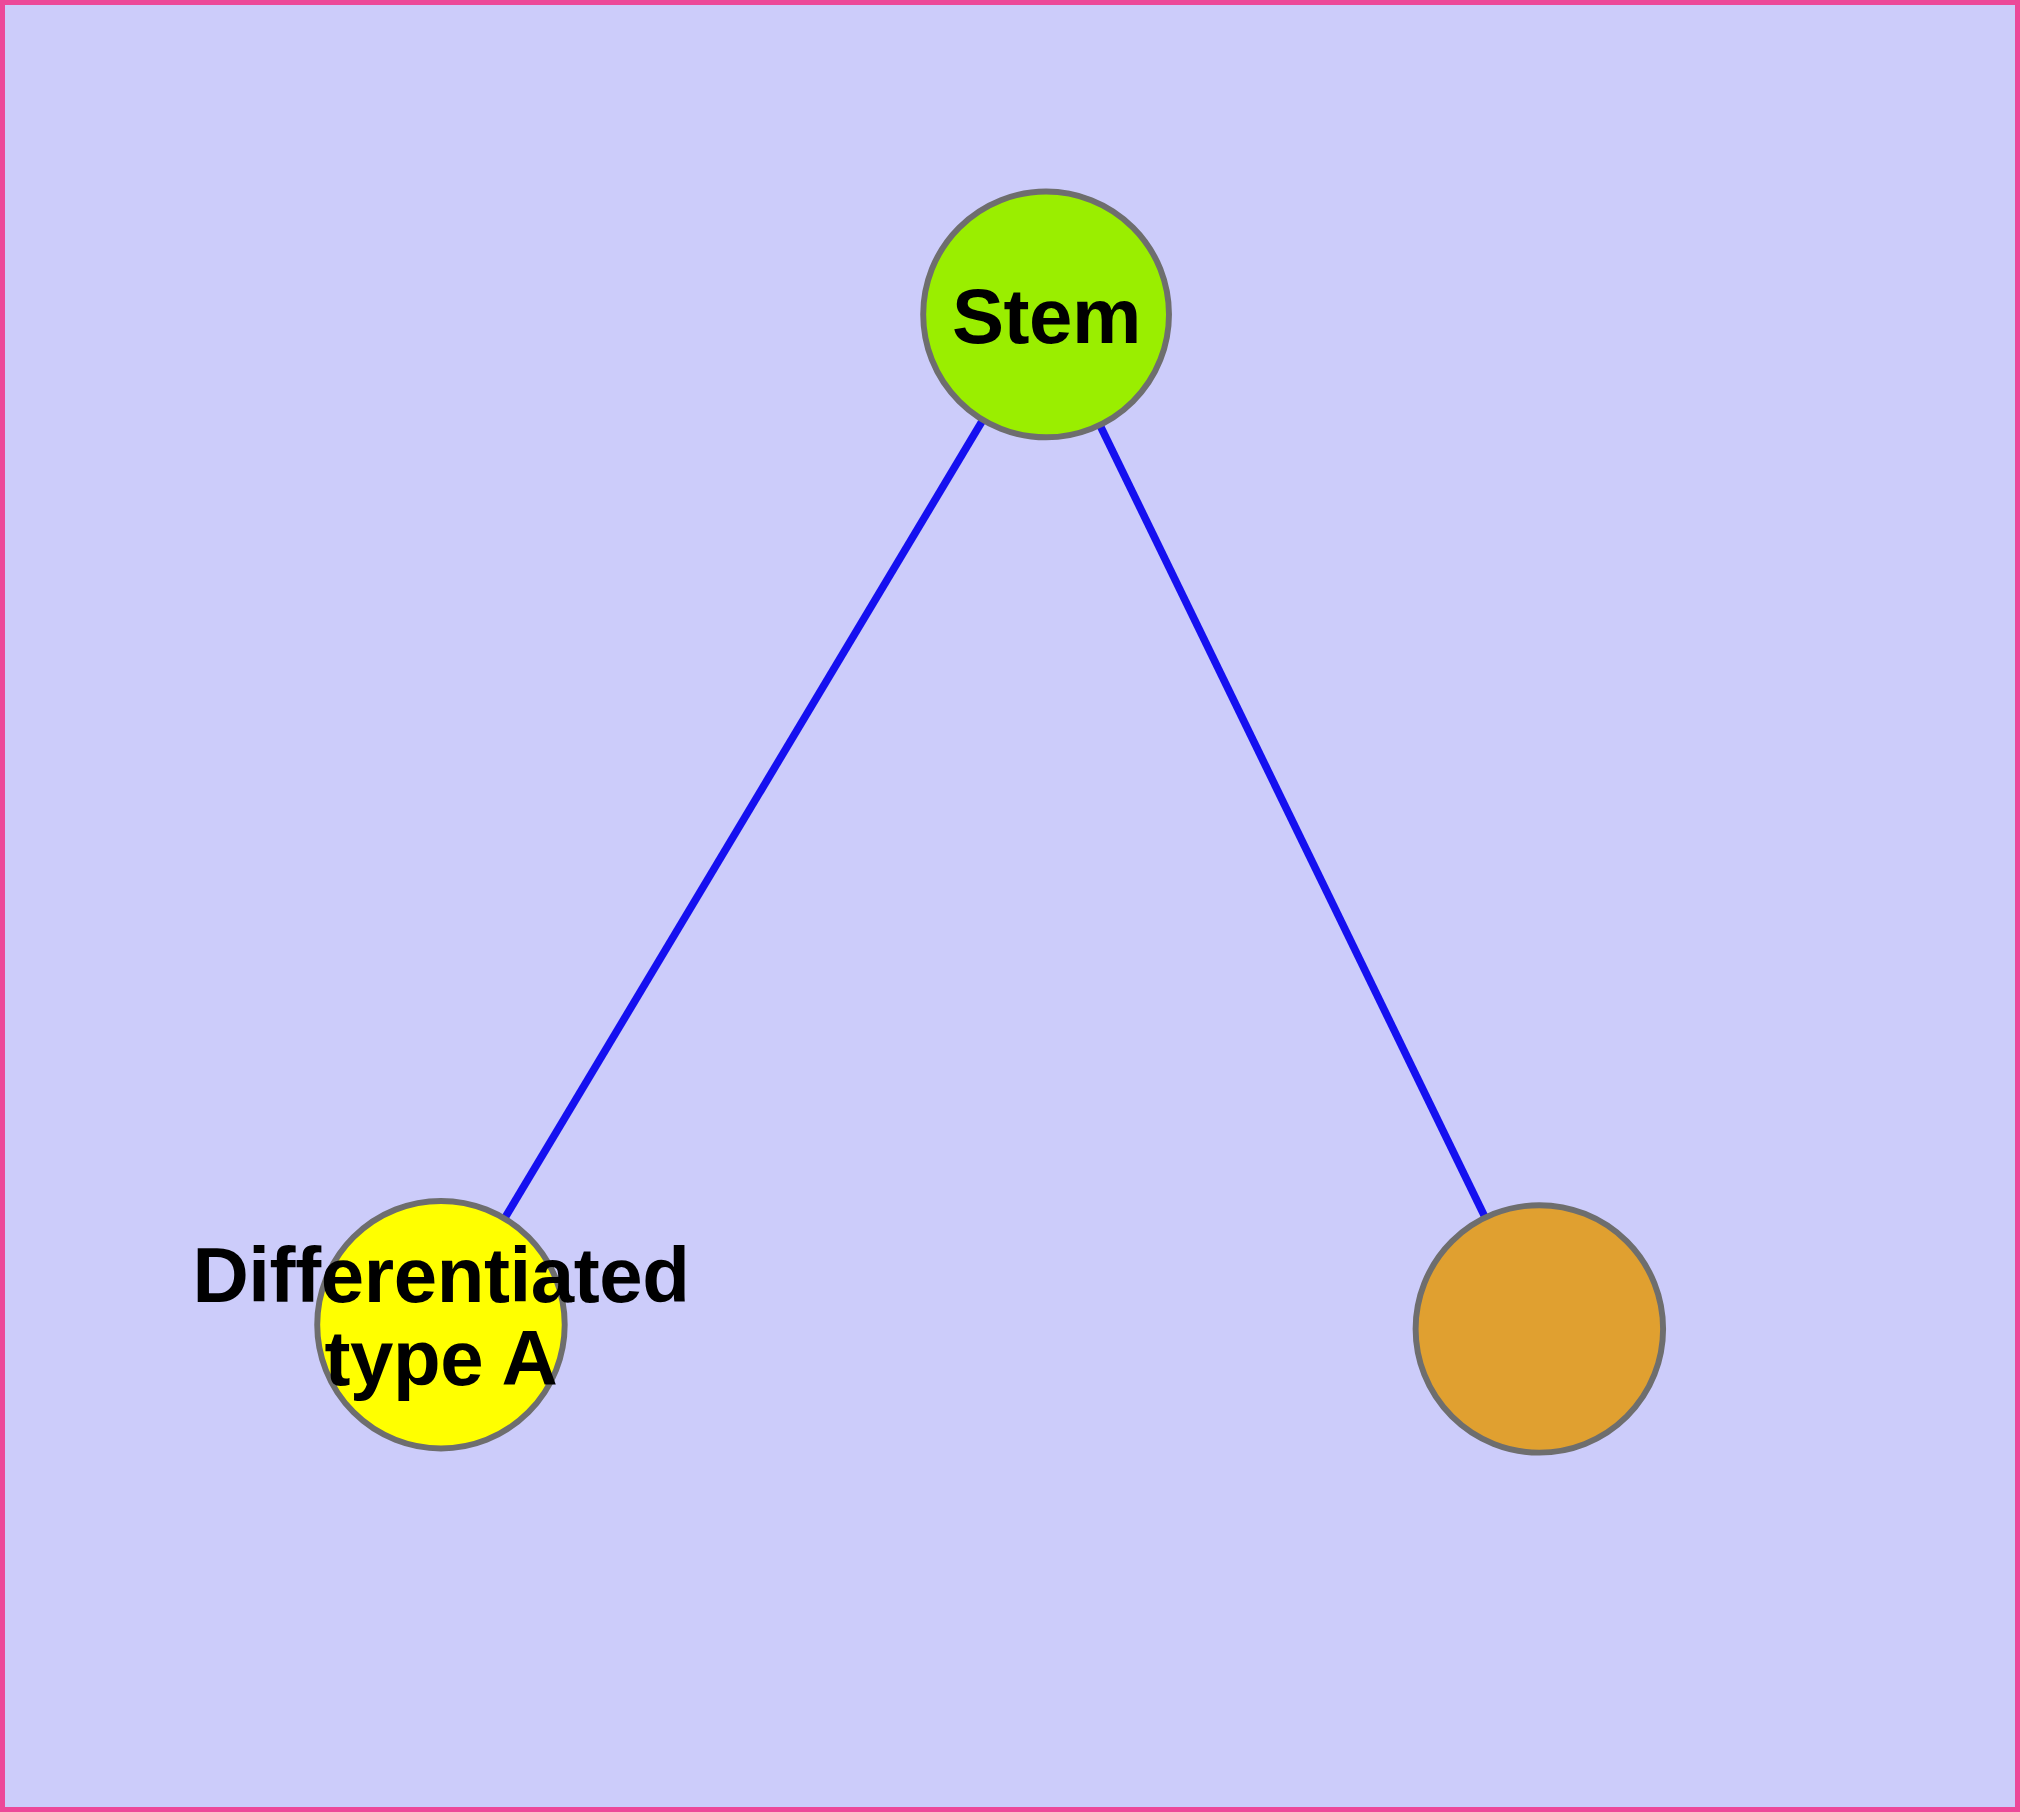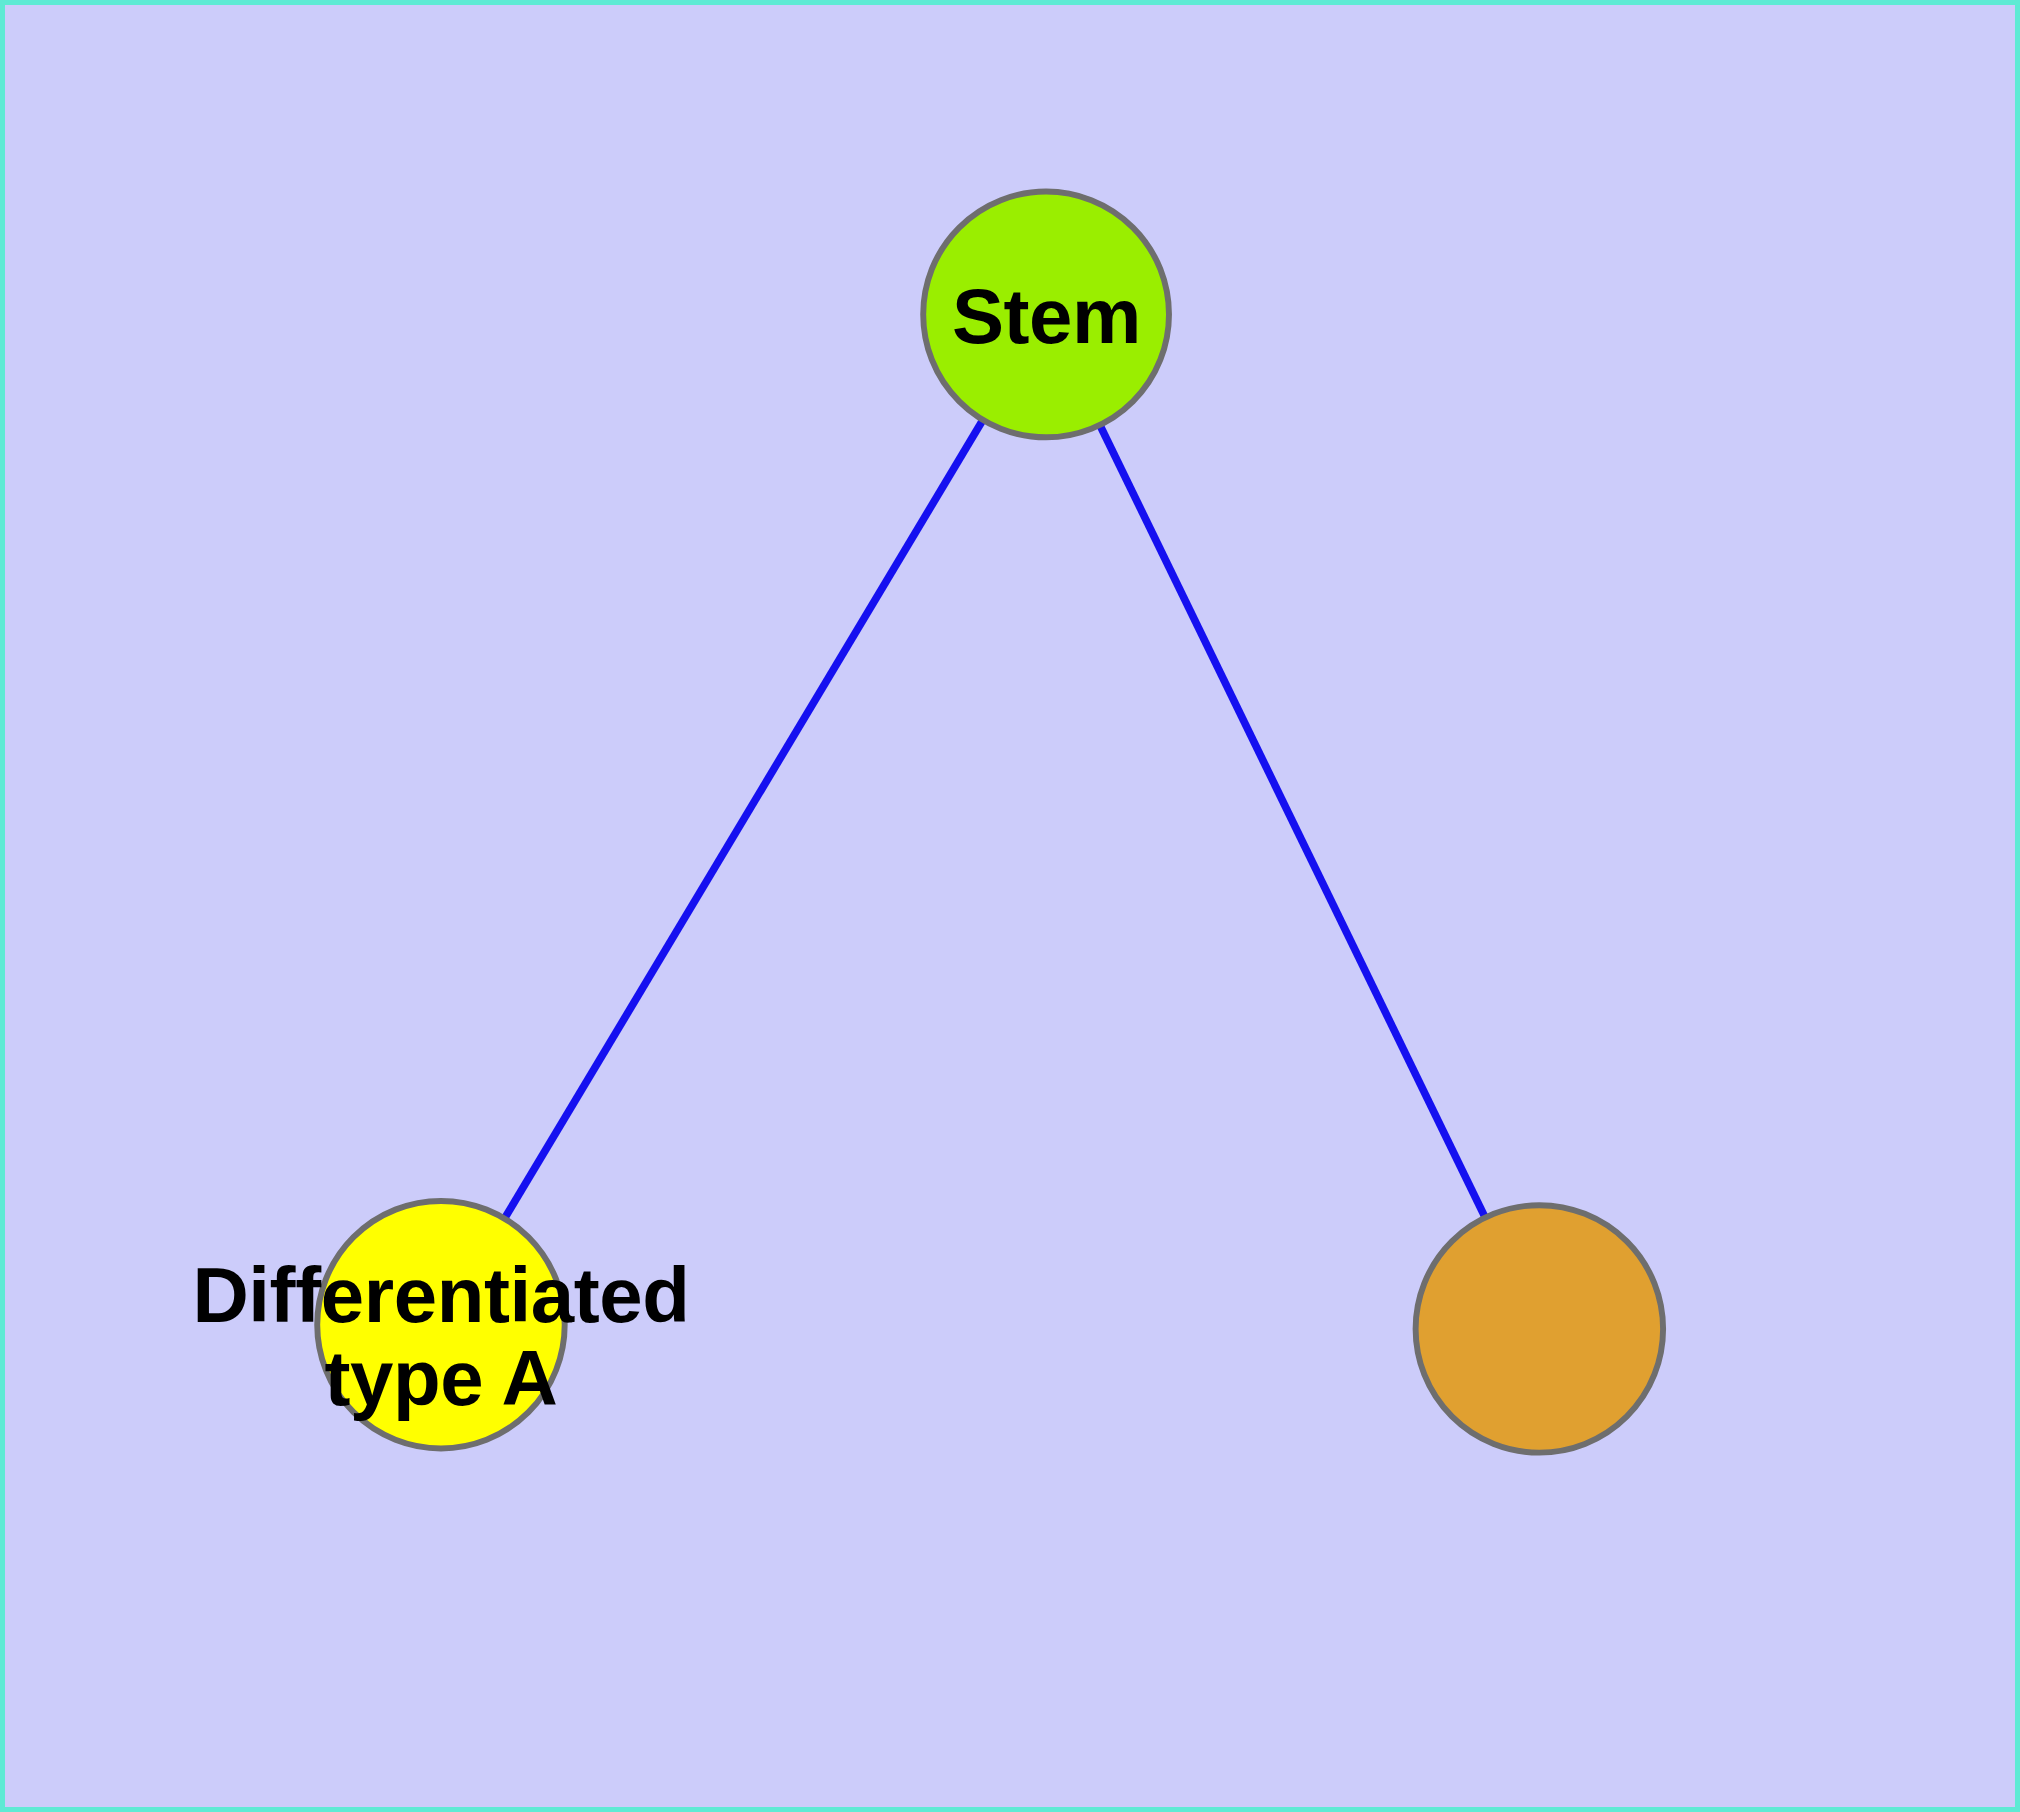--- a/index.html
+++ b/index.html
@@ -40,27 +40,26 @@
     line-height: 1.06;
     white-space: pre;
     pointer-events: none;
     letter-spacing: -0.4px;
   }
   .label-stem {
     font-size: 78px;
   }
   .label-leaf {
     font-size: 78px;
-    margin-top: 20px;
   }
 </style>
 </head>
 <body>
 
-<div id="canvas" style="background: #5eead4;">
+<div id="canvas" style="background: #ec4899;">
   <div id="plot-area" style="background: rgb(204, 204, 250);"></div>
 
   <svg id="graph-svg" viewBox="0 0 2384 2138" xmlns="http://www.w3.org/2000/svg">
 
     <g>
 
       <line x1="1158.462493068439" y1="497.1074345412053" x2="596.0513675229321" y2="1436.0346917544327" stroke="#1510f0" stroke-width="9"></line>
       <line x1="1298.2784944478221" y1="503.2016457973248" x2="1751.284236882465" y2="1434.899023278884" stroke="#1510f0" stroke-width="9"></line>
     </g>
 

